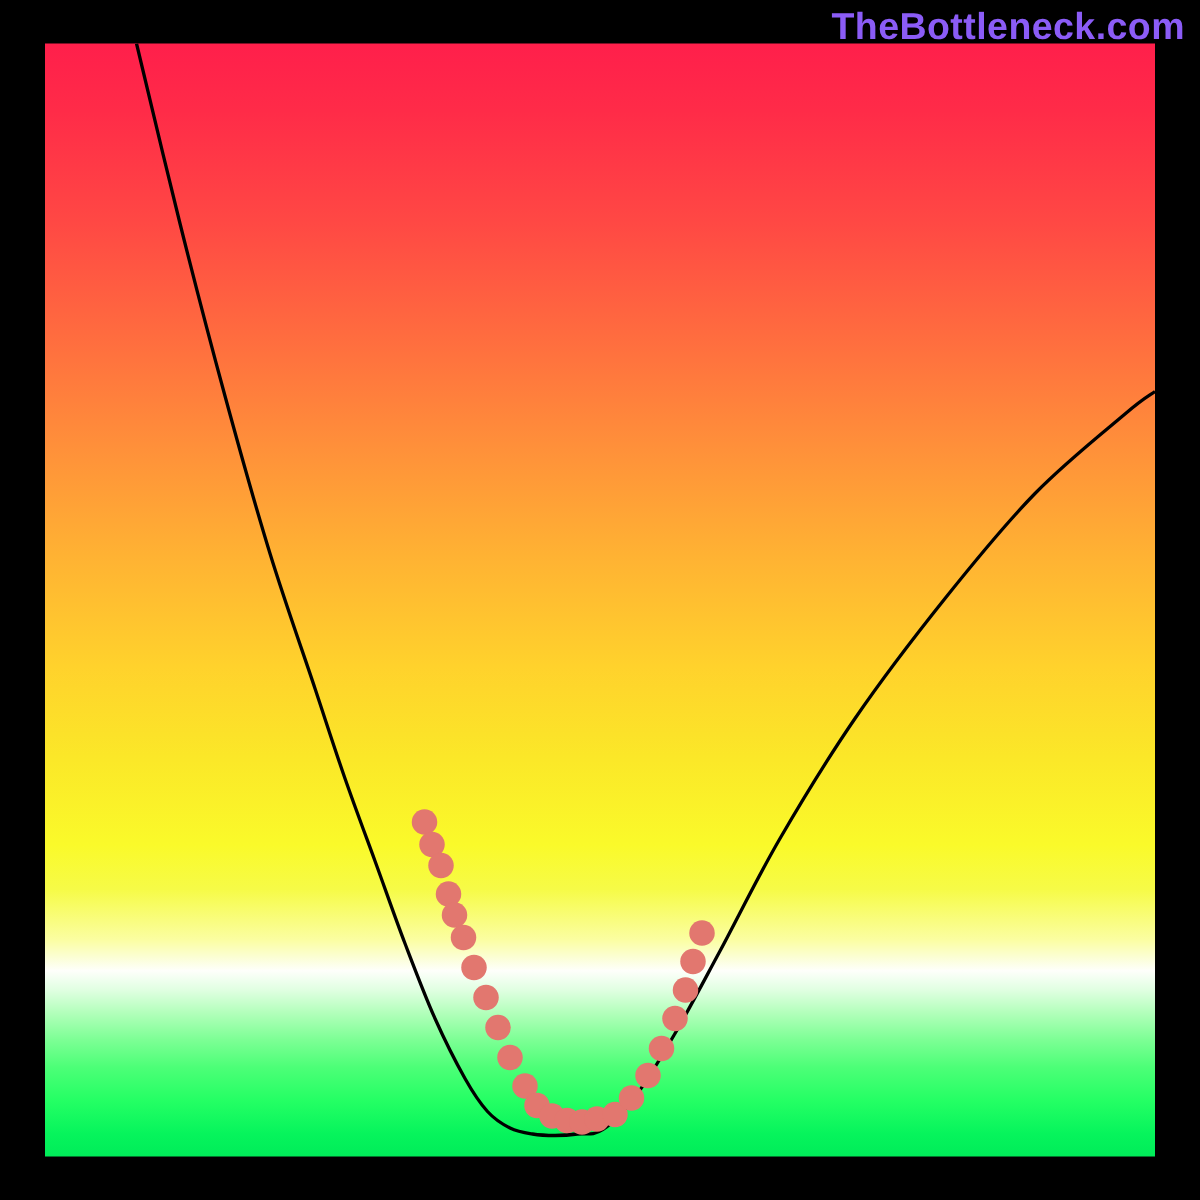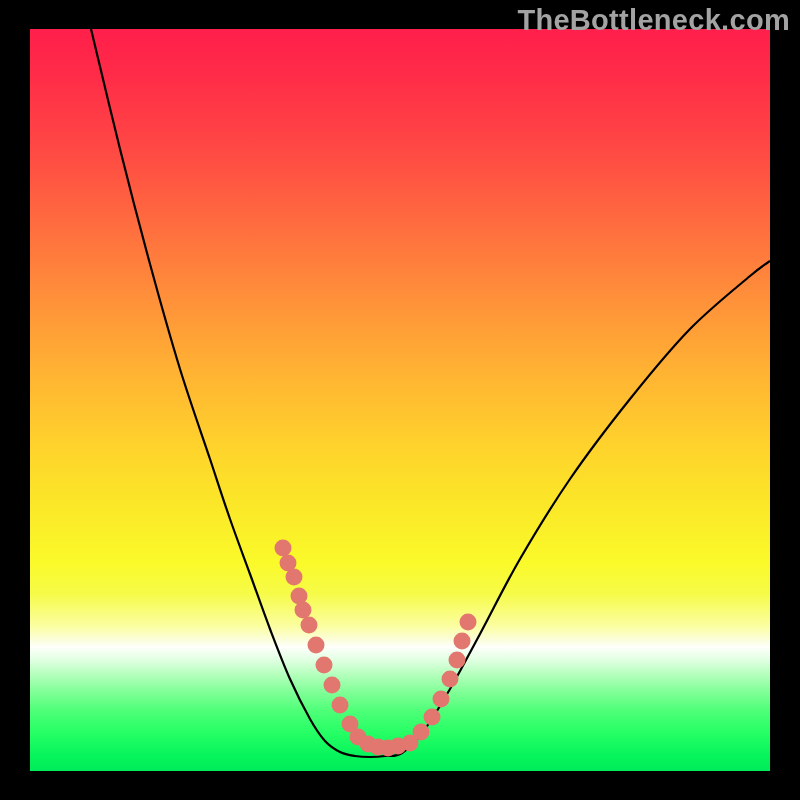--- a/index.html
+++ b/index.html
@@ -33,23 +33,23 @@
       #7dff95 89.5%,
       #4cff77 92.0%,
       #24ff64 95.0%,
       #06f45c 98.0%,
       #00ec59 100%);
   }
   .watermark {
     position: absolute;
     top: 4px; right: 10px;
     font-family: Arial, Helvetica, sans-serif;
-    font-size: 29px;
+    font-size: 25px;
     font-weight: bold;
-    color: #a3a3a3;
+    color: #8b5cf6;
     letter-spacing: 0.3px;
   }
   svg.overlay {
     position: absolute;
     left: 0; top: 0;
     width: 740px; height: 742px;
   }
   .curve {
     fill: none;
     stroke: #000;

